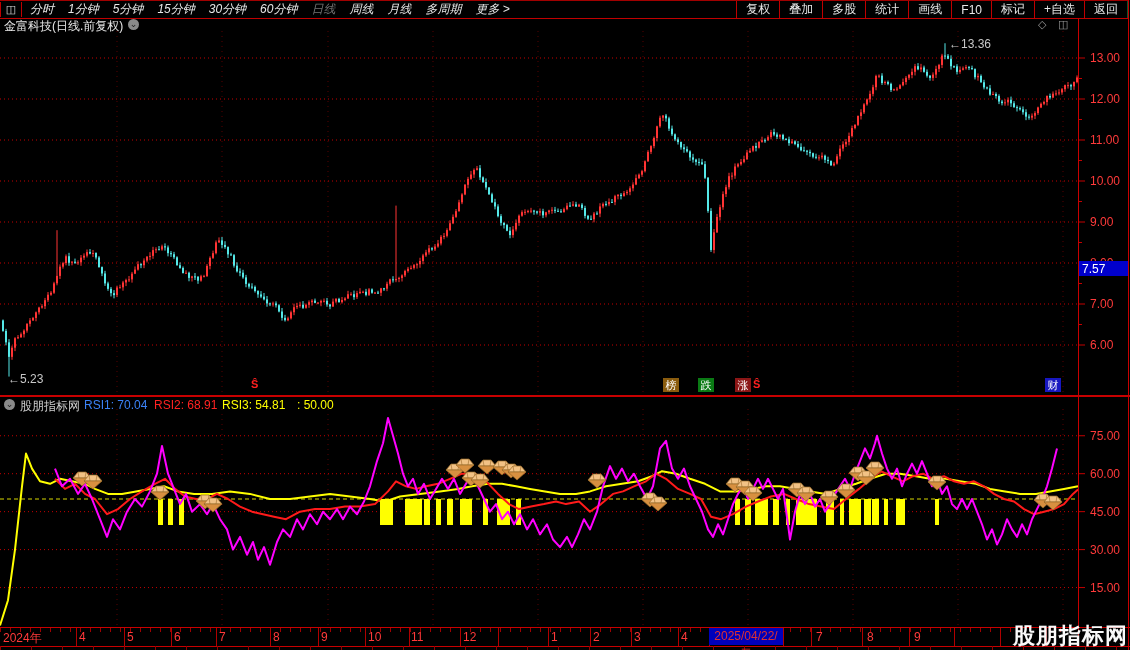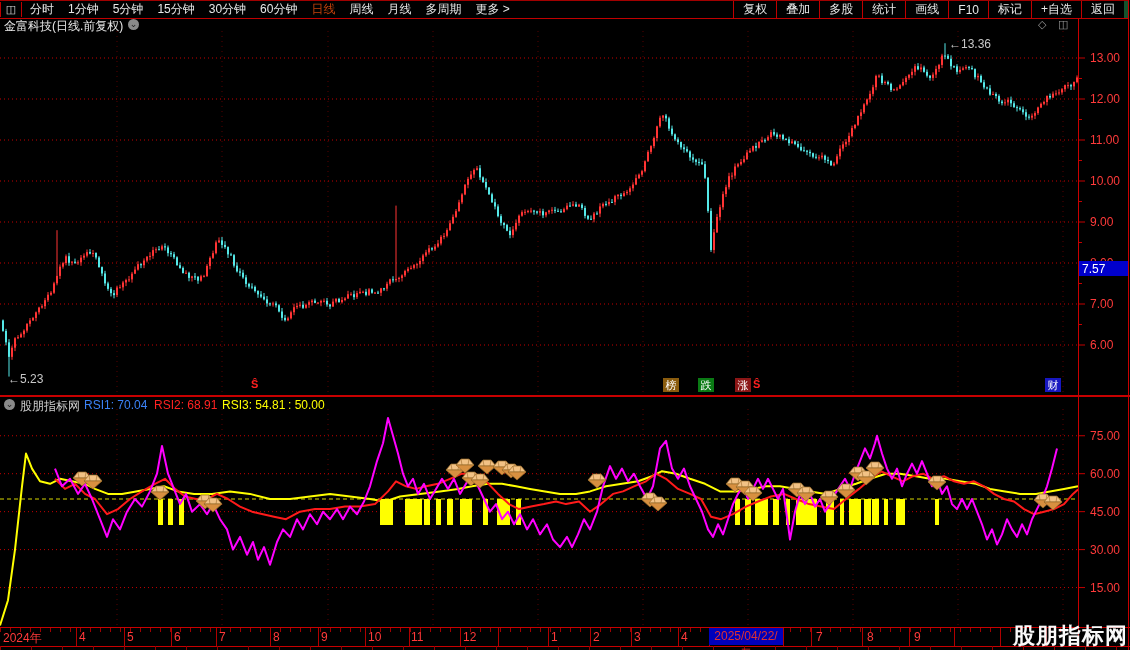--- a/index.html
+++ b/index.html
@@ -5,25 +5,25 @@
   html,body{margin:0;padding:0;background:#000;}
   #screen{position:relative;width:1130px;height:650px;background:#000;overflow:hidden;
           font-family:"Liberation Sans",sans-serif;-webkit-font-smoothing:none;}
   
   #menubar{position:absolute;left:0;top:0;width:1129px;height:17px;
            border-top:1px solid #a00000;border-bottom:1px solid #c00000;
            display:flex;align-items:center;color:#e8e8e8;font-size:12px;}
   #menu-left-icon{width:20px;height:15px;border-right:1px solid #c00000;border-left:1px solid #c00000;
                   display:flex;align-items:center;justify-content:center;color:#ddd;font-size:11px;}
   #menu-left{display:flex;align-items:center;gap:14px;padding-left:8px;flex:1;}
-  #menu-left .mitem{cursor:default;white-space:nowrap;}
-  #menu-left .sel{color:#c2410c;}
+  #menu-left .mitem{cursor:default;white-space:nowrap;font-style:italic;}
+  #menu-left .sel{color:#737373;}
   #menu-right{display:flex;align-items:stretch;height:100%;}
   #menu-right .mcell{border-left:1px solid #c00000;padding:0 9px;display:flex;align-items:center;white-space:nowrap;}
-  #menu-right .mcell:last-child{border-right:5px solid #14532d;}
+  #menu-right .mcell:last-child{border-right:2px solid #14532d;}
   
   #titlebar{position:absolute;left:0;top:18px;width:1130px;height:13px;color:#e8e8e8;font-size:12px;}
   #chart-title{position:absolute;left:4px;top:0;}
   .circle-ico{position:absolute;width:11px;height:11px;border-radius:50%;background:#8a8a8a;color:#222;
               font-size:9px;line-height:10px;text-align:center;top:1px;}
   #title-caret{left:128px;}
   .corner-ico{position:absolute;top:0;color:#999;font-size:11px;}
   
   svg{position:absolute;left:0;display:block;}
   #main-svg{top:31px;}
@@ -867,21 +867,21 @@
       <div class="mini-badge" style="left: 698px; top: 378px; background: rgb(10, 122, 20);">跌</div>
       <div class="mini-badge" style="left: 735px; top: 378px; background: rgb(140, 22, 22);">涨</div>
       <div class="mini-badge" style="left: 1045px; top: 378px; background: rgb(23, 23, 192);">财</div>
       <div class="s-marker" style="left: 251px; top: 379px;">Ŝ</div>
       <div class="s-marker" style="left: 753px; top: 379px;">Ŝ</div>
     </div>
 
   <div id="rsi-header">
     <span class="circle-ico" id="rsi-caret">⌄</span>
     <span id="rsi-source">股朋指标网</span>
-    <span id="rsi-values"><span class="rsi-val" style="left: 84px; color: #3b82f6;">RSI1: 70.04</span><span class="rsi-val" style="left: 154px; color: rgb(255, 34, 34);">RSI2: 68.91</span><span class="rsi-val" style="left: 222px; color: rgb(255, 255, 0);">RSI3: 54.81</span><span class="rsi-val" style="left: 288px; color: rgb(255, 255, 0);">: 50.00</span></span>
+    <span id="rsi-values"><span class="rsi-val" style="left: 84px; color: #3b82f6;">RSI1: 70.04</span><span class="rsi-val" style="left: 154px; color: rgb(255, 34, 34);">RSI2: 68.91</span><span class="rsi-val" style="left: 222px; color: rgb(255, 255, 0);">RSI3: 54.81</span><span class="rsi-val" style="left: 297px; color: rgb(255, 255, 0);">: 50.00</span></span>
   </div>
 
   <svg id="rsi-svg" width="1130" height="218">
       <line x1="0" y1="26.750000000000007" x2="1078" y2="26.750000000000007" stroke="#c40000" stroke-width="1" stroke-dasharray="1,3"></line>
       <line x1="1078" y1="26.750000000000007" x2="1085" y2="26.750000000000007" stroke="#c40000" stroke-width="1"></line>
       <text x="1090" y="30.750000000000007" fill="#ff3a3a" font-size="12px">75.00</text>
       <line x1="0" y1="64.7" x2="1078" y2="64.7" stroke="#c40000" stroke-width="1" stroke-dasharray="1,3"></line>
       <line x1="1078" y1="64.7" x2="1085" y2="64.7" stroke="#c40000" stroke-width="1"></line>
       <text x="1090" y="68.7" fill="#ff3a3a" font-size="12px">60.00</text>
       <line x1="0" y1="102.65" x2="1078" y2="102.65" stroke="#c40000" stroke-width="1" stroke-dasharray="1,3"></line>

